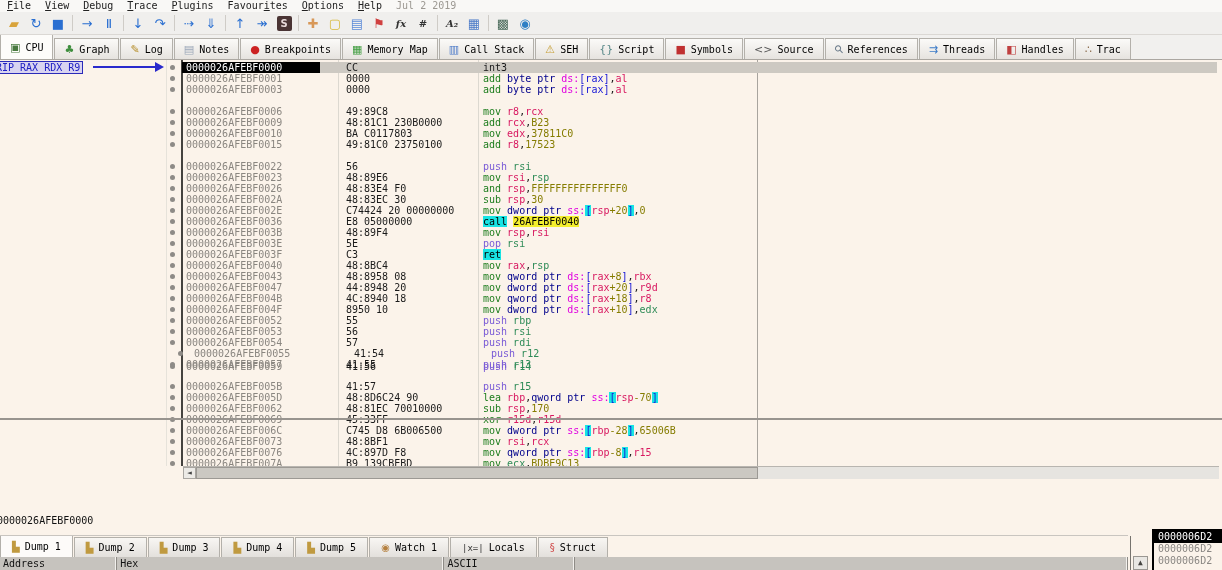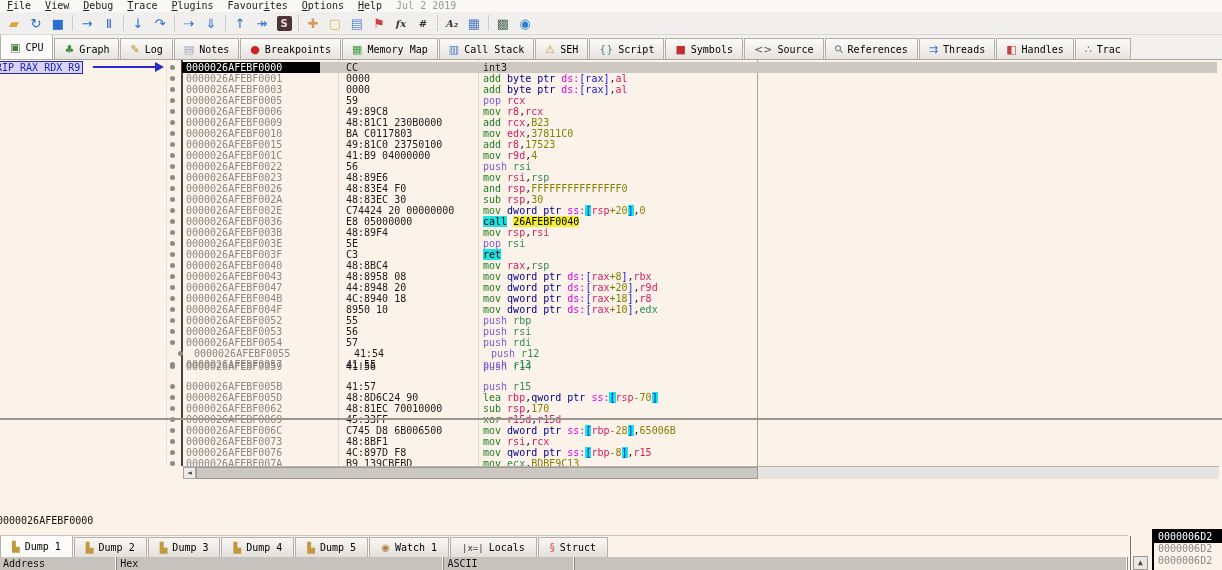--- a/index.html
+++ b/index.html
@@ -186,26 +186,24 @@
   <div class="vline" style="left:166px;height:406px;background:#E6E2DA;"></div>
   <div class="vline" style="left:181px;height:406px;width:2px;background:#45433F;"></div>
   <div class="vline" style="left:338px;height:406px;"></div>
   <div class="vline" style="left:478px;height:406px;"></div>
   <div class="vline" style="left:757px;height:406px;background:#A8A49E;"></div>
 
   <div id="rows">
       <div class="drow" style="top: 0px;"><div class="selbg"></div><div class="addrbox"></div><span class="bullet"></span><span class="addr selx">0000026AFEBF0000</span><span class="bytes">CC</span><span class="instr"><span class="tk-pl">int3</span></span></div>
       <div class="drow" style="top: 11px;"><span class="bullet"></span><span class="addr">0000026AFEBF0001</span><span class="bytes">0000</span><span class="instr"><span class="tk-mn">add </span><span class="tk-ptr">byte ptr </span><span class="tk-seg">ds:</span><span class="tk-br">[rax]</span><span class="tk-pl">,</span><span class="tk-rr">al</span></span></div>
       <div class="drow" style="top: 22px;"><span class="bullet"></span><span class="addr">0000026AFEBF0003</span><span class="bytes">0000</span><span class="instr"><span class="tk-mn">add </span><span class="tk-ptr">byte ptr </span><span class="tk-seg">ds:</span><span class="tk-br">[rax]</span><span class="tk-pl">,</span><span class="tk-rr">al</span></span></div>
-      <div class="drow" style="top: 33px;"><span class="bullet"></span><span class="addr">0000026AFEBF0005</span><span class="bytes">59</span><span class="instr"><span class="tk-pp">pop </span><span class="tk-rr">rcx</span></span></div>
       <div class="drow" style="top: 44px;"><span class="bullet"></span><span class="addr">0000026AFEBF0006</span><span class="bytes">49:89C8</span><span class="instr"><span class="tk-mn">mov </span><span class="tk-rr">r8</span><span class="tk-pl">,</span><span class="tk-rr">rcx</span></span></div>
       <div class="drow" style="top: 55px;"><span class="bullet"></span><span class="addr">0000026AFEBF0009</span><span class="bytes">48:81C1 230B0000</span><span class="instr"><span class="tk-mn">add </span><span class="tk-rr">rcx</span><span class="tk-pl">,</span><span class="tk-im">B23</span></span></div>
       <div class="drow" style="top: 66px;"><span class="bullet"></span><span class="addr">0000026AFEBF0010</span><span class="bytes">BA C0117803</span><span class="instr"><span class="tk-mn">mov </span><span class="tk-rr">edx</span><span class="tk-pl">,</span><span class="tk-im">37811C0</span></span></div>
       <div class="drow" style="top: 77px;"><span class="bullet"></span><span class="addr">0000026AFEBF0015</span><span class="bytes">49:81C0 23750100</span><span class="instr"><span class="tk-mn">add </span><span class="tk-rr">r8</span><span class="tk-pl">,</span><span class="tk-im">17523</span></span></div>
-      <div class="drow" style="top: 88px;"><span class="bullet"></span><span class="addr">0000026AFEBF001C</span><span class="bytes">41:B9 04000000</span><span class="instr"><span class="tk-mn">mov </span><span class="tk-rr">r9d</span><span class="tk-pl">,</span><span class="tk-im">4</span></span></div>
       <div class="drow" style="top: 99px;"><span class="bullet"></span><span class="addr">0000026AFEBF0022</span><span class="bytes">56</span><span class="instr"><span class="tk-pp">push </span><span class="tk-rg">rsi</span></span></div>
       <div class="drow" style="top: 110px;"><span class="bullet"></span><span class="addr">0000026AFEBF0023</span><span class="bytes">48:89E6</span><span class="instr"><span class="tk-mn">mov </span><span class="tk-rr">rsi</span><span class="tk-pl">,</span><span class="tk-rg">rsp</span></span></div>
       <div class="drow" style="top: 121px;"><span class="bullet"></span><span class="addr">0000026AFEBF0026</span><span class="bytes">48:83E4 F0</span><span class="instr"><span class="tk-mn">and </span><span class="tk-rr">rsp</span><span class="tk-pl">,</span><span class="tk-im">FFFFFFFFFFFFFFF0</span></span></div>
       <div class="drow" style="top: 132px;"><span class="bullet"></span><span class="addr">0000026AFEBF002A</span><span class="bytes">48:83EC 30</span><span class="instr"><span class="tk-mn">sub </span><span class="tk-rr">rsp</span><span class="tk-pl">,</span><span class="tk-im">30</span></span></div>
       <div class="drow" style="top: 143px;"><span class="bullet"></span><span class="addr">0000026AFEBF002E</span><span class="bytes">C74424 20 00000000</span><span class="instr"><span class="tk-mn">mov </span><span class="tk-ptr">dword ptr </span><span class="tk-seg">ss:</span><span class="tk-brh">[</span><span class="tk-rr">rsp</span><span class="tk-im">+20</span><span class="tk-brh">]</span><span class="tk-pl">,</span><span class="tk-im">0</span></span></div>
       <div class="drow" style="top: 154px;"><span class="bullet"></span><span class="addr">0000026AFEBF0036</span><span class="bytes">E8 05000000</span><span class="instr"><span class="tk-cm">call</span><span class="tk-pl"> </span><span class="tk-ct">26AFEBF0040</span></span></div>
       <div class="drow" style="top: 165px;"><span class="bullet"></span><span class="addr">0000026AFEBF003B</span><span class="bytes">48:89F4</span><span class="instr"><span class="tk-mn">mov </span><span class="tk-rr">rsp</span><span class="tk-pl">,</span><span class="tk-rr">rsi</span></span></div>
       <div class="drow" style="top: 176px;"><span class="bullet"></span><span class="addr">0000026AFEBF003E</span><span class="bytes">5E</span><span class="instr"><span class="tk-pp">pop </span><span class="tk-rg">rsi</span></span></div>
       <div class="drow" style="top: 187px;"><span class="bullet"></span><span class="addr">0000026AFEBF003F</span><span class="bytes">C3</span><span class="instr"><span class="tk-rt">ret</span></span></div>
       <div class="drow" style="top: 198px;"><span class="bullet"></span><span class="addr">0000026AFEBF0040</span><span class="bytes">48:8BC4</span><span class="instr"><span class="tk-mn">mov </span><span class="tk-rr">rax</span><span class="tk-pl">,</span><span class="tk-rg">rsp</span></span></div>

